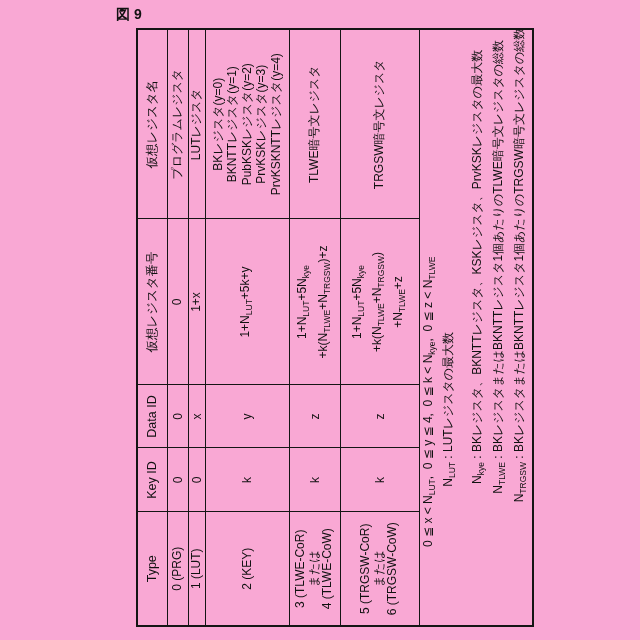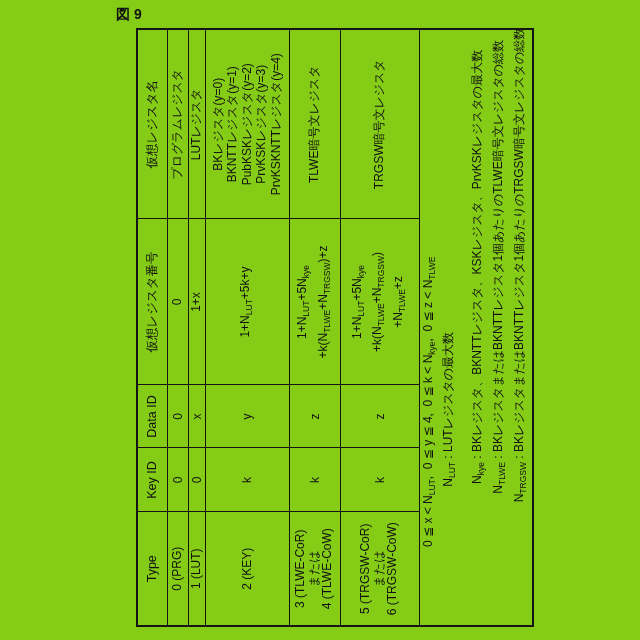--- a/index.html
+++ b/index.html
@@ -1,16 +1,16 @@
 <!DOCTYPE html>
 <html><head>
 <meta charset="utf-8">
 <style>
   html,body{margin:0;padding:0;background:#ffffff;}
-  .page{position:relative;width:640px;height:640px;background:#84cc16;overflow:hidden;
+  .page{position:relative;width:640px;height:640px;background:#f9a8d4;overflow:hidden;
         font-family:"Liberation Sans","DejaVu Sans",sans-serif;color:#111;}
   .fig-label{position:absolute;left:116px;top:6px;font-size:14px;letter-spacing:4px;font-weight:bold;}
   .rotator{position:absolute;left:136px;top:30px;width:386px;height:597px;}
   .landscape{width:597px;height:386px;transform-origin:0 0;
              transform:rotate(-90deg) translateX(-597px);}
   table.reg{border-collapse:collapse;table-layout:fixed;width:597px;
             border:2px solid #151515;}
   table.reg th,table.reg td{border:1.5px solid #151515;padding:0;
             font-size:12px;font-weight:normal;text-align:center;vertical-align:middle;
             line-height:14px;overflow:hidden;}

